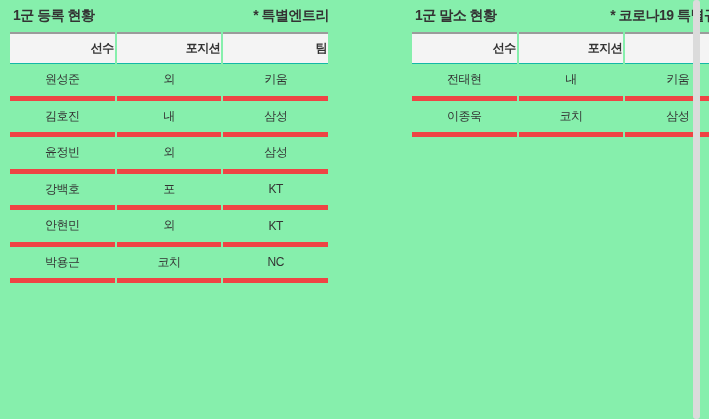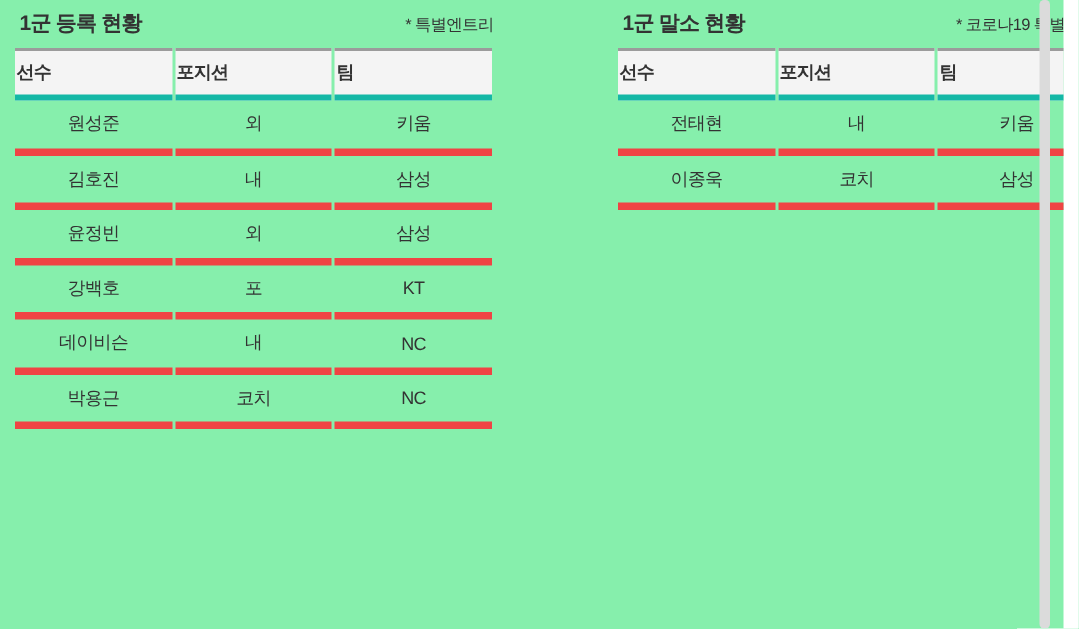--- a/index.html
+++ b/index.html
@@ -31,43 +31,43 @@
     box-sizing: border-box;
   }
   .panel-title {
     font-size: 14px;
     font-weight: bold;
     color: #333333;
     letter-spacing: -0.5px;
     white-space: nowrap;
   }
   .panel-note {
-    font-size: 11px;
-    font-weight: normal;
+    font-size: 14px;
+    font-weight: bold;
     color: #333333;
     letter-spacing: -0.5px;
     white-space: nowrap;
   }
   table.roster {
     width: 100%;
     table-layout: fixed;
     border-collapse: separate;
     border-spacing: 2px 0;
     font-size: 12px;
     color: #333333;
   }
   table.roster th {
     height: 27px;
     background: #f4f4f4;
     border-top: 2px solid #9b9b9b;
-    border-bottom: 4px solid #14b8a6;
+    border-bottom: 1px solid #14b8a6;
     font-weight: bold;
     font-size: 12px;
     color: #333333;
-    text-align: left;
+    text-align: right;
     letter-spacing: -0.5px;
   }
   table.roster td {
     height: 29.5px;
     border-bottom: 5px solid #ef4444;
     text-align: center;
     vertical-align: middle;
     letter-spacing: -0.5px;
     white-space: nowrap;
   }
@@ -115,23 +115,23 @@
             <td>윤정빈</td>
             <td>외</td>
             <td>삼성</td>
           </tr>
           <tr>
             <td>강백호</td>
             <td>포</td>
             <td>KT</td>
           </tr>
           <tr>
-            <td>데이비슨</td>
-            <td>내</td>
-            <td>NC</td>
+            <td>안현민</td>
+            <td>외</td>
+            <td>KT</td>
           </tr>
           <tr>
             <td>박용근</td>
             <td>코치</td>
             <td>NC</td>
           </tr>
         </tbody>
     </table>
   </section>
 

